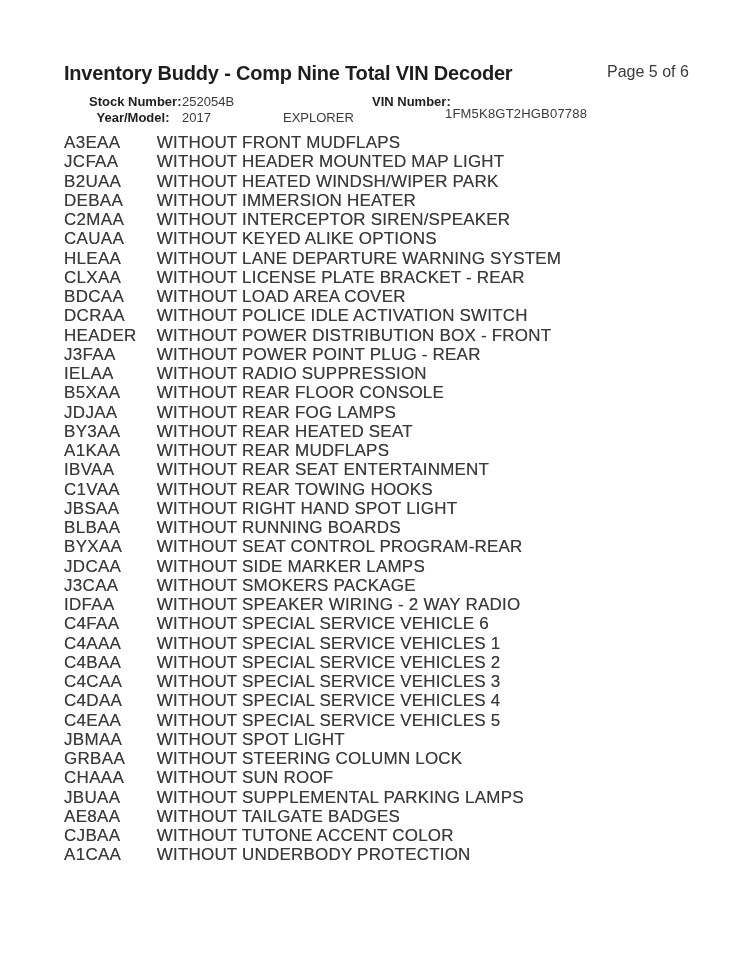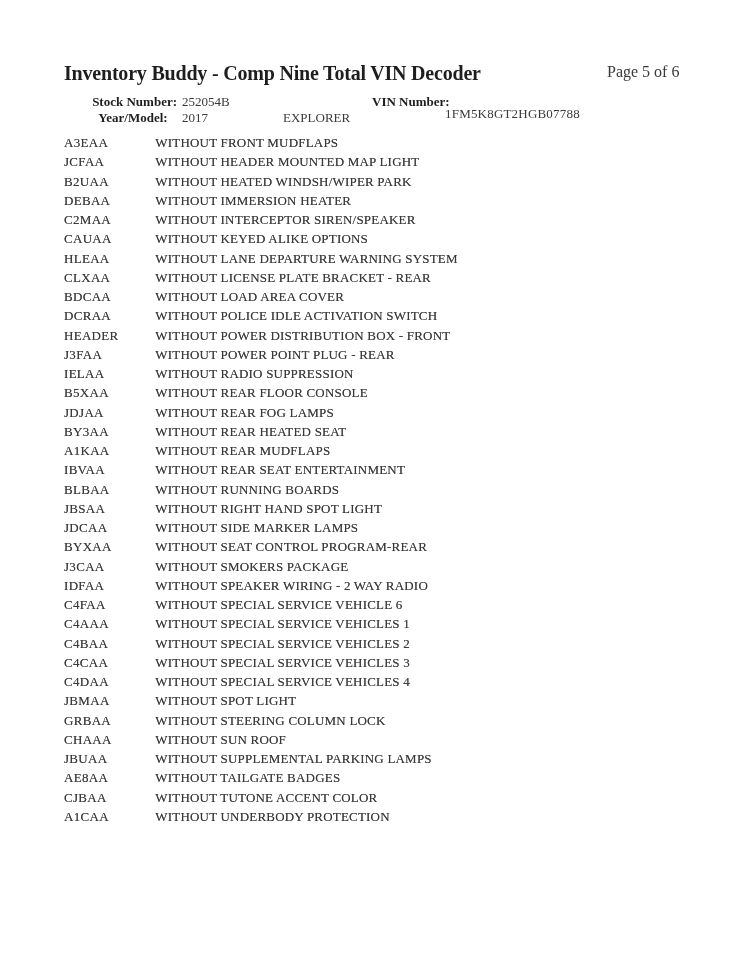--- a/index.html
+++ b/index.html
@@ -6,21 +6,21 @@
     margin: 0;
     padding: 0;
     background: #ffffff;
   }
   .page {
     position: relative;
     width: 742px;
     height: 960px;
     background: var(--paper, #ffffff);
     overflow: hidden;
-    font-family: Liberation Serif, serif;
+    font-family: Liberation Sans, sans-serif;
     color: var(--ink, #3a3a3a);
   }
   .title {
     position: absolute;
     left: 64px;
     top: 62px;
     font-size: 20px;
     font-weight: bold;
     letter-spacing: -0.2px;
     color: var(--ink-strong, #1e1e1e);
@@ -53,21 +53,21 @@
   .model-val { left: 235px; top: 110px; margin-left: 48px; }
   .options {
     position: absolute;
     left: 64px;
     top: 133px;
     width: 640px;
   }
   .row {
     height: 19.25px;
     line-height: 19.25px;
-    font-size: 13px;
+    font-size: 17px;
     white-space: nowrap;
     color: var(--ink, #3a3a3a);
     text-shadow: 0 0 0.4px rgba(58,58,58,0.65);
   }
   .code {
     display: inline-block;
     width: 88px;
     letter-spacing: 0.3px;
   }
   .desc {
@@ -178,42 +178,46 @@
   <div class="row">
     <span class="code">A1KAA</span>
     <span class="desc">WITHOUT REAR MUDFLAPS</span>
   </div>
 
   <div class="row">
     <span class="code">IBVAA</span>
     <span class="desc">WITHOUT REAR SEAT ENTERTAINMENT</span>
   </div>
 
+  <div class="row">
+    <span class="code">C1VAA</span>
+    <span class="desc">WITHOUT REAR TOWING HOOKS</span>
+  </div>
+
+  <div class="row">
+    <span class="code">JBSAA</span>
+    <span class="desc">WITHOUT RIGHT HAND SPOT LIGHT</span>
+  </div>
 
   <div class="row">
     <span class="code">BLBAA</span>
     <span class="desc">WITHOUT RUNNING BOARDS</span>
   </div>
 
   <div class="row">
-    <span class="code">JBSAA</span>
-    <span class="desc">WITHOUT RIGHT HAND SPOT LIGHT</span>
+    <span class="code">BYXAA</span>
+    <span class="desc">WITHOUT SEAT CONTROL PROGRAM-REAR</span>
   </div>
 
   <div class="row">
     <span class="code">JDCAA</span>
     <span class="desc">WITHOUT SIDE MARKER LAMPS</span>
   </div>
 
   <div class="row">
-    <span class="code">BYXAA</span>
-    <span class="desc">WITHOUT SEAT CONTROL PROGRAM-REAR</span>
-  </div>
-
-  <div class="row">
     <span class="code">J3CAA</span>
     <span class="desc">WITHOUT SMOKERS PACKAGE</span>
   </div>
 
   <div class="row">
     <span class="code">IDFAA</span>
     <span class="desc">WITHOUT SPEAKER WIRING - 2 WAY RADIO</span>
   </div>
 
   <div class="row">
@@ -234,20 +238,24 @@
   <div class="row">
     <span class="code">C4CAA</span>
     <span class="desc">WITHOUT SPECIAL SERVICE VEHICLES 3</span>
   </div>
 
   <div class="row">
     <span class="code">C4DAA</span>
     <span class="desc">WITHOUT SPECIAL SERVICE VEHICLES 4</span>
   </div>
 
+  <div class="row">
+    <span class="code">C4EAA</span>
+    <span class="desc">WITHOUT SPECIAL SERVICE VEHICLES 5</span>
+  </div>
 
   <div class="row">
     <span class="code">JBMAA</span>
     <span class="desc">WITHOUT SPOT LIGHT</span>
   </div>
 
   <div class="row">
     <span class="code">GRBAA</span>
     <span class="desc">WITHOUT STEERING COLUMN LOCK</span>
   </div>

